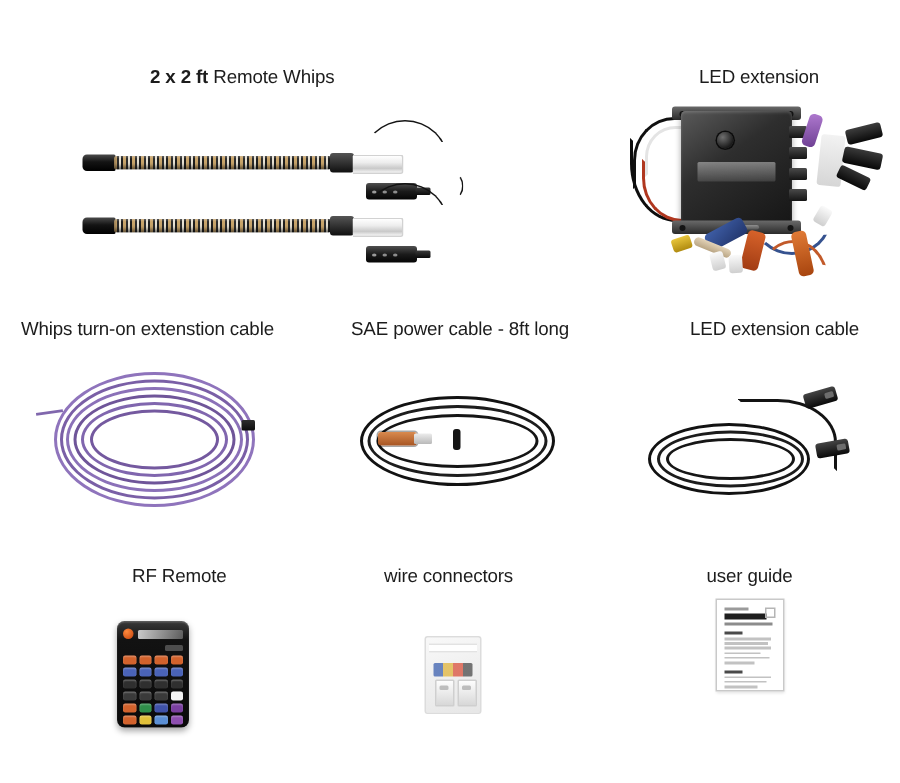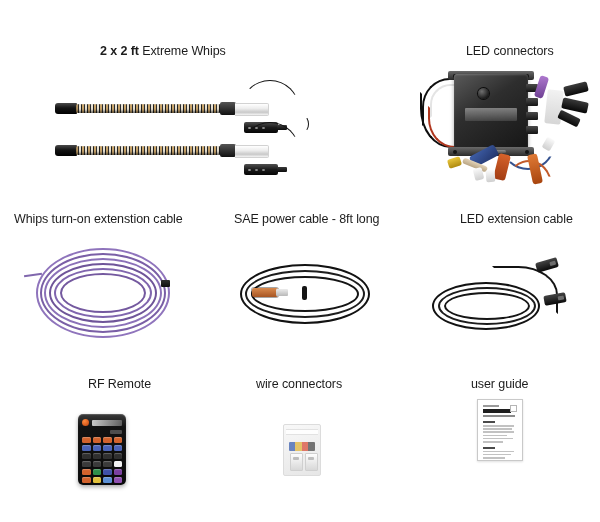--- a/index.html
+++ b/index.html
@@ -463,21 +463,21 @@
   }
 </style>
 </head>
 <body>
 
 <div class="page">
 
 
   <div class="item-label lbl-whips">
     <span class="bold-unit">2 x 2 ft</span>
-    <span>Extreme Whips</span>
+    <span>Remote Whips</span>
   </div>
 
   <div class="photo whips">
     <div class="whip whip-a">
       <div class="whip-cap"></div>
       <div class="whip-body"></div>
       <div class="whip-collar"></div>
       <div class="whip-tube"></div>
       <div class="whip-wire"></div>
       <div class="whip-module"></div>
@@ -486,21 +486,21 @@
     <div class="whip whip-b">
       <div class="whip-cap"></div>
       <div class="whip-body"></div>
       <div class="whip-collar"></div>
       <div class="whip-tube"></div>
       <div class="whip-wire"></div>
       <div class="whip-module"></div>
     </div>
   </div>
 
-  <div class="item-label lbl-ctrl">LED connectors</div>
+  <div class="item-label lbl-ctrl">LED extension</div>
 
   <div class="photo controller">
     <div class="w wire-blk-1"></div>
     <div class="w wire-blk-2"></div>
     <div class="w wire-red-1"></div>
     <div class="w wire-wht-1"></div>
     <div class="ctrl-tab t1">
       <div class="ctrl-slot"></div>
     </div>
     <div class="ctrl-box"></div>

